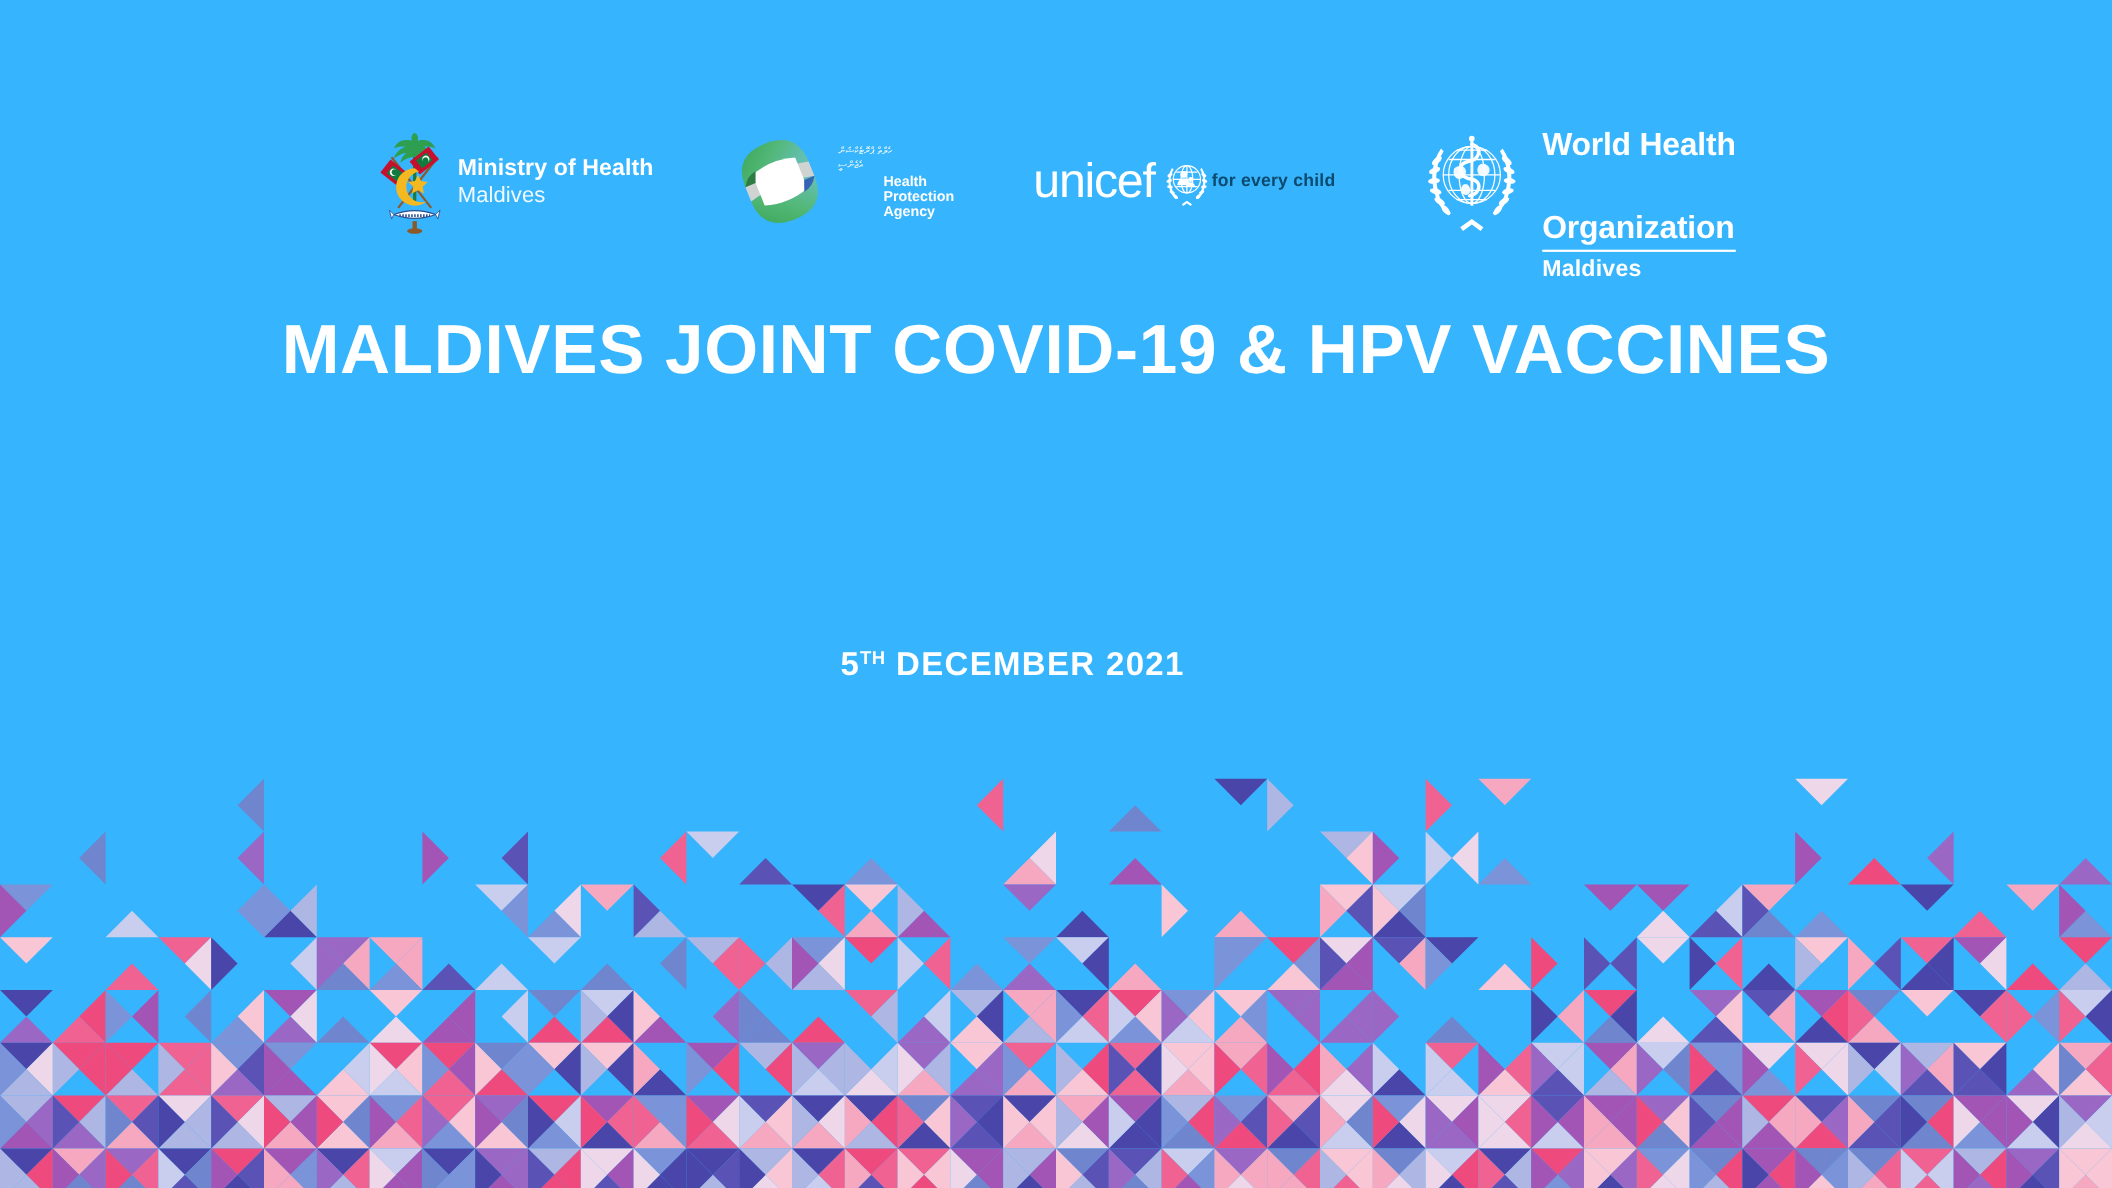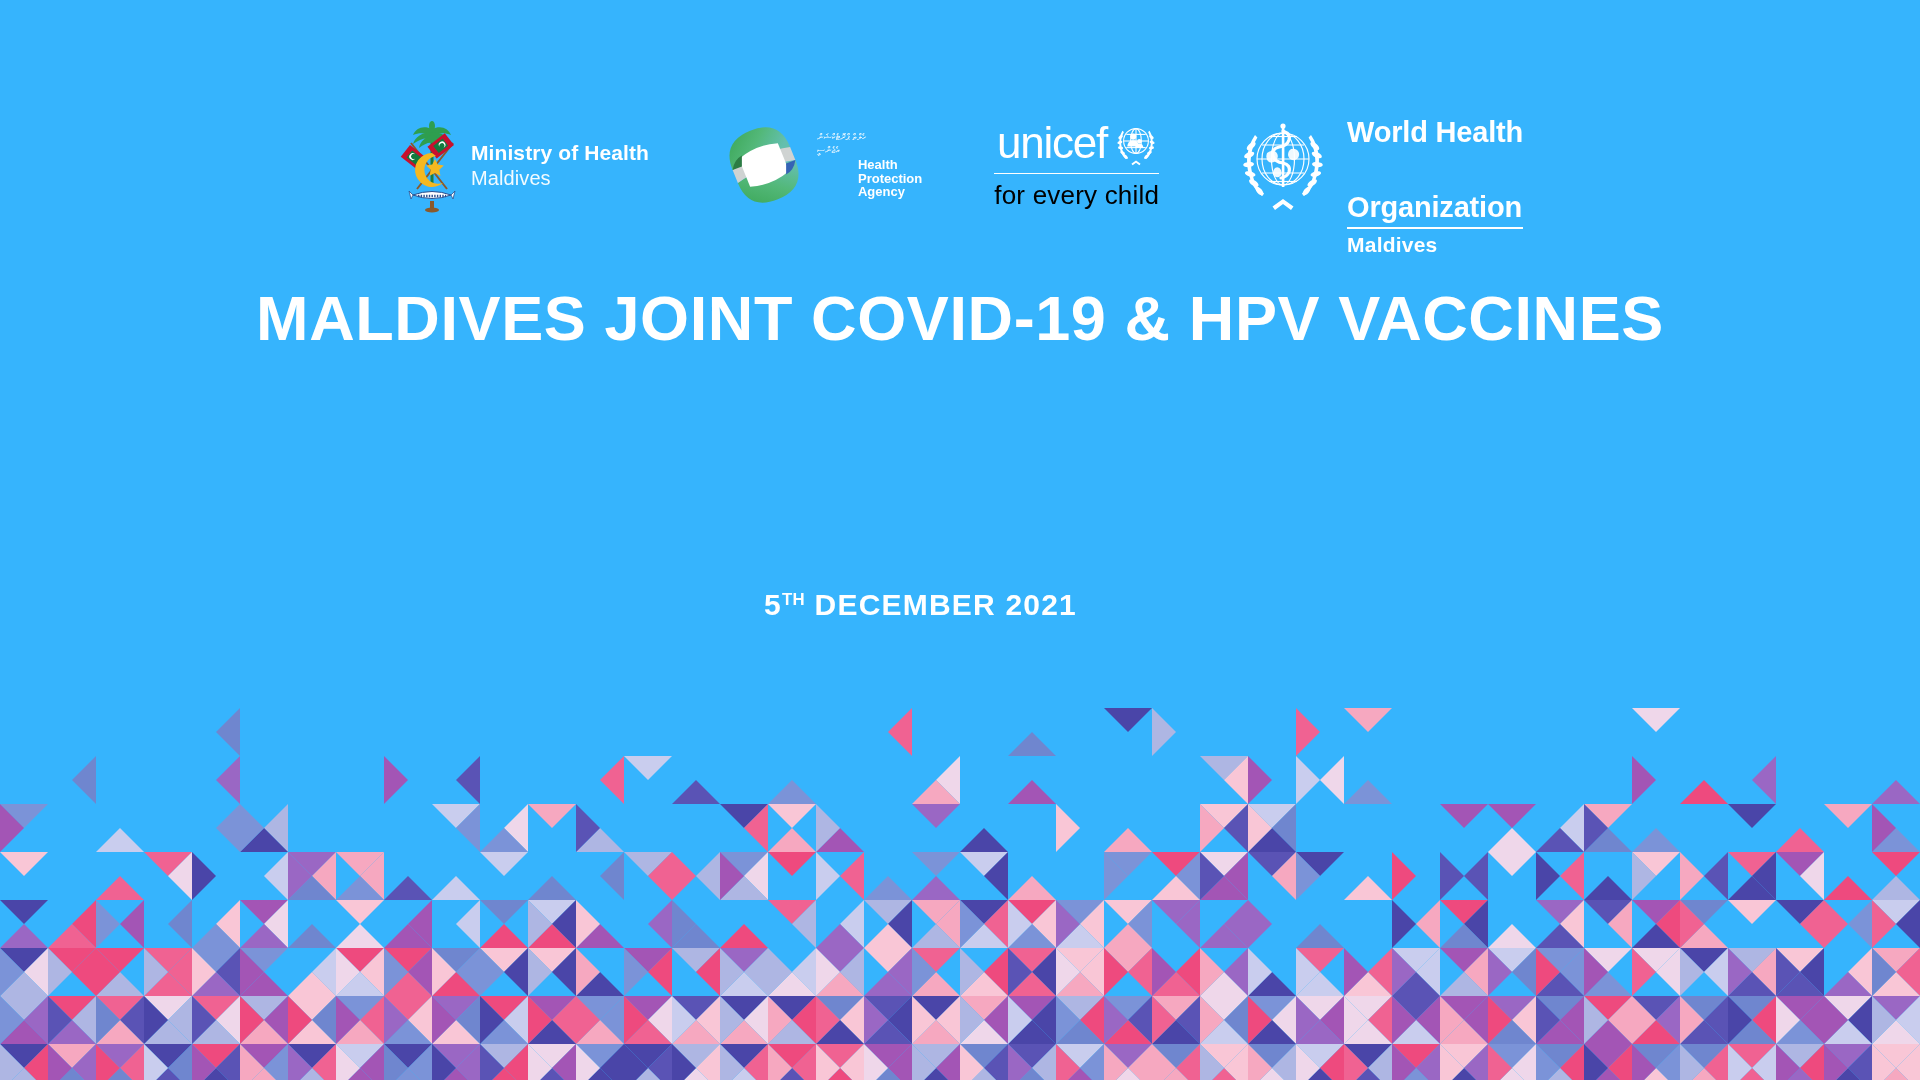--- a/index.html
+++ b/index.html
@@ -50,33 +50,33 @@
   .hpa-dhivehi {
     color:#ffffff; font-size:9px; line-height:1.25;
     letter-spacing:.2px; white-space:nowrap; margin-bottom:2px;
   }
   .hpa-name {
     color:#ffffff; font-size:13px; font-weight:bold;
     line-height:1.02; white-space:nowrap;margin-left:41px;
   }
 
   
-  #logo-unicef { flex-direction:column; align-items:flex-end; }
+  #logo-unicef { align-items:center; }
   .unicef-row { display:flex; align-items:center; gap:6px; }
   .unicef-word {
     color:#ffffff; font-size:44px; font-weight:normal;
     letter-spacing:-1.2px; line-height:1;
   }
   #unicef-emblem { width:46px; height:46px; display:block; }
   .unicef-rule {
     width:100%; height:1px; background:#ffffff;
     margin:7px 0 6px 0;
   }
   .unicef-tag {
-    color:#000000; font-size:26px; font-weight:normal;
+    color:#0c4a6e; font-size:16px; font-weight:bold;
     letter-spacing:.2px; white-space:nowrap;
   }
 
   
   #logo-who { gap:12px; }
   #who-emblem { width:104px; height:104px; display:block; }
   .who-text { display:flex; flex-direction:column; }
   .who-name {
     color:#ffffff; font-size:29px; font-weight:bold;
     line-height:1.06; letter-spacing:-.2px; white-space:nowrap;margin-top:44px;

